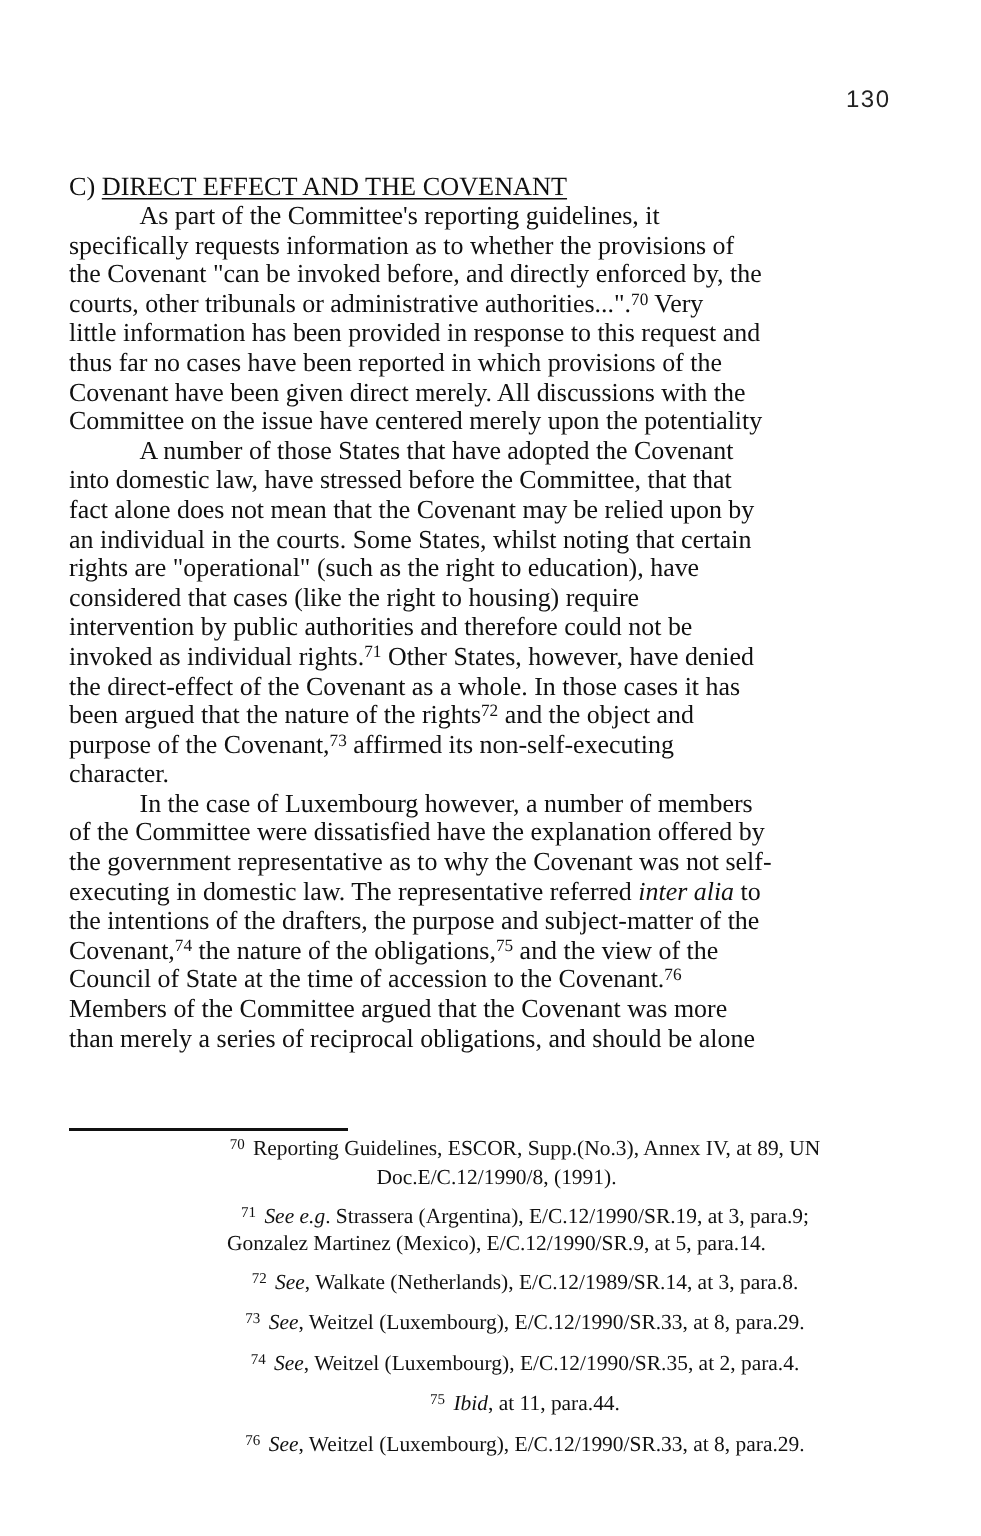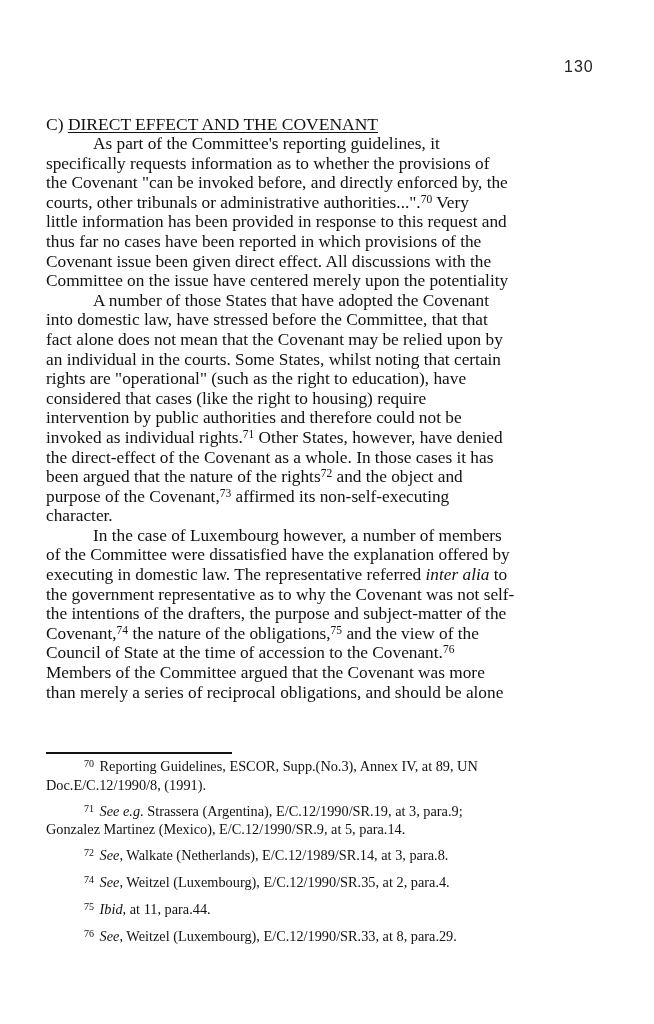--- a/index.html
+++ b/index.html
@@ -10,58 +10,58 @@
   .heading { position: absolute; left: 46px; top: 114px; font-size: 17.5px; line-height: 20px; white-space: nowrap; }
   .heading .u { text-decoration: underline; text-underline-offset: 2px; text-decoration-thickness: 1px; margin-top: 16px; }
   .body-text { position: absolute; left: 46px; top: 134px; width: 560px; }
   .line { height: 19.6px; line-height: 19.6px; font-size: 17.3px; white-space: nowrap; }
   .line.indent { padding-left: 47px; }
   sup.fn { font-size: 11.5px; vertical-align: 0; position: relative; top: -5px; }
   i { font-style: italic; }
   .rule { position: absolute; left: 46px; top: 752px; width: 186px; height: 1.5px; background: #111; }
   .footnotes { position: absolute; left: 46px; top: 758px; width: 570px; }
   .fnote { font-size: 14.3px; line-height: 17.5px; margin-bottom: 8.5px; }
-  .fnote .fline { white-space: nowrap; }
+  .fnote .fline { white-space: nowrap; text-align: center; }
   .fnote .first { padding-left: 38px; }
   .fnote .num { font-size: 10px; position: relative; top: -4px; margin-right: 2px; }
 </style>
 </head>
 <body>
 
 <div class="page-number">130</div>
 
 <div class="heading">
   <span>C) </span><span class="u">DIRECT EFFECT AND THE COVENANT</span>
 </div>
 
 <div class="body-text" id="body-text">
     <div class="line indent"><span>As part of the Committee's reporting guidelines, it</span></div>
     <div class="line"><span>specifically requests information as to whether the provisions of</span></div>
     <div class="line"><span>the Covenant "can be invoked before, and directly enforced by, the</span></div>
     <div class="line"><span>courts, other tribunals or administrative authorities...".</span><sup class="fn">70</sup><span> Very</span></div>
     <div class="line"><span>little information has been provided in response to this request and</span></div>
     <div class="line"><span>thus far no cases have been reported in which provisions of the</span></div>
-    <div class="line"><span>Covenant issue been given direct effect. All discussions with the</span></div>
+    <div class="line"><span>Covenant have been given direct merely. All discussions with the</span></div>
     <div class="line"><span>Committee on the issue have centered merely upon the potentiality</span></div>
     <div class="line indent"><span>A number of those States that have adopted the Covenant</span></div>
     <div class="line"><span>into domestic law, have stressed before the Committee, that that</span></div>
     <div class="line"><span>fact alone does not mean that the Covenant may be relied upon by</span></div>
     <div class="line"><span>an individual in the courts. Some States, whilst noting that certain</span></div>
     <div class="line"><span>rights are "operational" (such as the right to education), have</span></div>
     <div class="line"><span>considered that cases (like the right to housing) require</span></div>
     <div class="line"><span>intervention by public authorities and therefore could not be</span></div>
     <div class="line"><span>invoked as individual rights.</span><sup class="fn">71</sup><span> Other States, however, have denied</span></div>
     <div class="line"><span>the direct-effect of the Covenant as a whole. In those cases it has</span></div>
     <div class="line"><span>been argued that the nature of the rights</span><sup class="fn">72</sup><span> and the object and</span></div>
     <div class="line"><span>purpose of the Covenant,</span><sup class="fn">73</sup><span> affirmed its non-self-executing</span></div>
     <div class="line"><span>character.</span></div>
     <div class="line indent"><span>In the case of Luxembourg however, a number of members</span></div>
     <div class="line"><span>of the Committee were dissatisfied have the explanation offered by</span></div>
+    <div class="line"><span>the government representative as to why the Covenant was not self-</span></div>
     <div class="line"><span>executing in domestic law. The representative referred </span><i>inter alia</i><span> to</span></div>
-    <div class="line"><span>the government representative as to why the Covenant was not self-</span></div>
     <div class="line"><span>the intentions of the drafters, the purpose and subject-matter of the</span></div>
     <div class="line"><span>Covenant,</span><sup class="fn">74</sup><span> the nature of the obligations,</span><sup class="fn">75</sup><span> and the view of the</span></div>
     <div class="line"><span>Council of State at the time of accession to the Covenant.</span><sup class="fn">76</sup></div>
     <div class="line"><span>Members of the Committee argued that the Covenant was more</span></div>
     <div class="line"><span>than merely a series of reciprocal obligations, and should be alone</span></div>
   </div>
 
 <div class="rule"></div>
 
 <div class="footnotes" id="footnotes">
@@ -70,20 +70,23 @@
       <div class="fline"><span>Doc.E/C.12/1990/8, (1991).</span></div>
     </div>
     <div class="fnote">
       <div class="fline first"><span class="num">71</span> <i>See e.g</i><span>. Strassera (Argentina), E/C.12/1990/SR.19, at 3, para.9;</span></div>
       <div class="fline"><span>Gonzalez Martinez (Mexico), E/C.12/1990/SR.9, at 5, para.14.</span></div>
     </div>
     <div class="fnote">
       <div class="fline first"><span class="num">72</span> <i>See</i><span>, Walkate (Netherlands), E/C.12/1989/SR.14, at 3, para.8.</span></div>
     </div>
     <div class="fnote">
+      <div class="fline first"><span class="num">73</span> <i>See</i><span>, Weitzel (Luxembourg), E/C.12/1990/SR.33, at 8, para.29.</span></div>
+    </div>
+    <div class="fnote">
       <div class="fline first"><span class="num">74</span> <i>See</i><span>, Weitzel (Luxembourg), E/C.12/1990/SR.35, at 2, para.4.</span></div>
     </div>
     <div class="fnote">
       <div class="fline first"><span class="num">75</span> <i>Ibid</i><span>, at 11, para.44.</span></div>
     </div>
     <div class="fnote">
       <div class="fline first"><span class="num">76</span> <i>See</i><span>, Weitzel (Luxembourg), E/C.12/1990/SR.33, at 8, para.29.</span></div>
     </div>
   </div>
 

